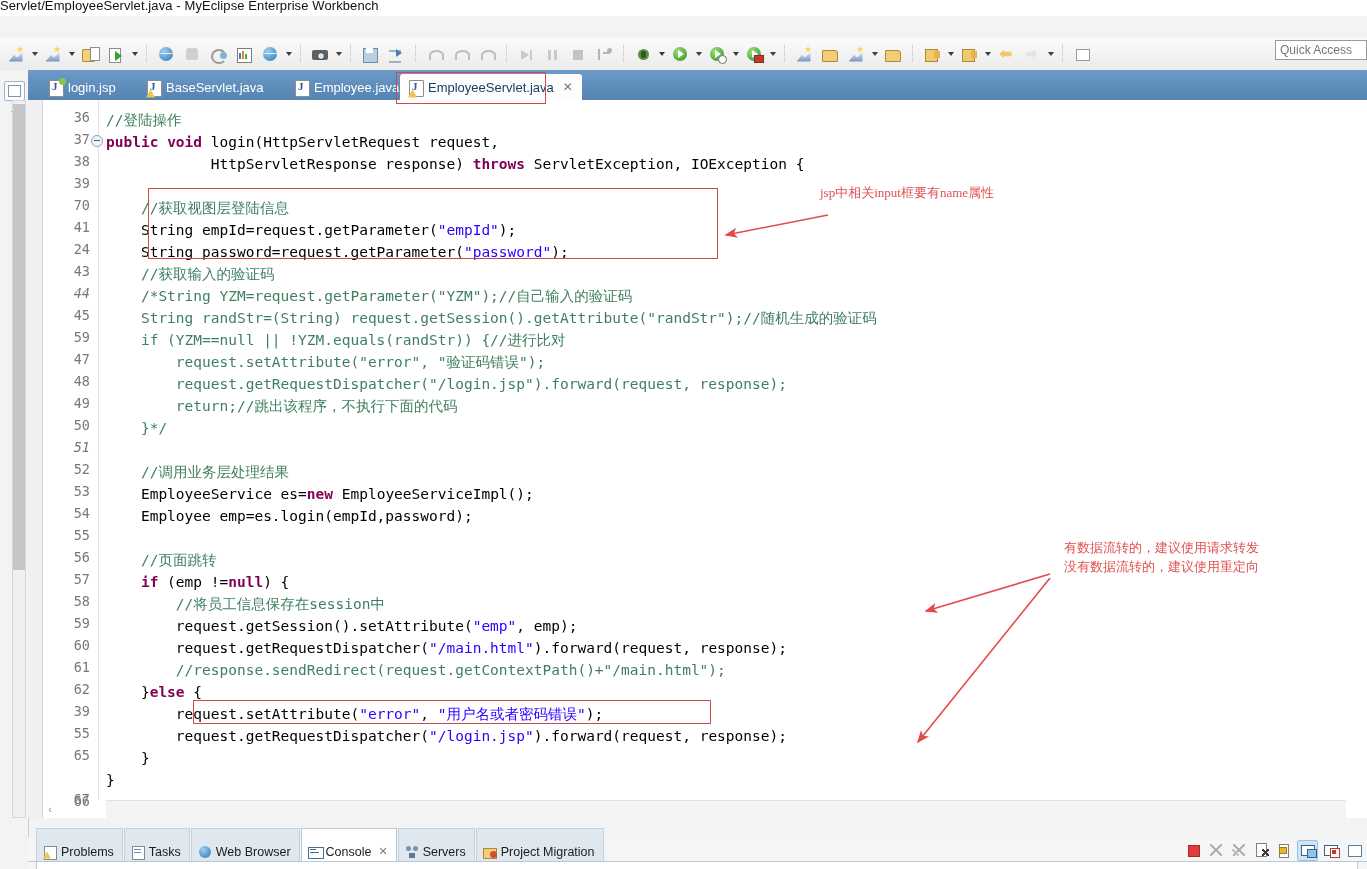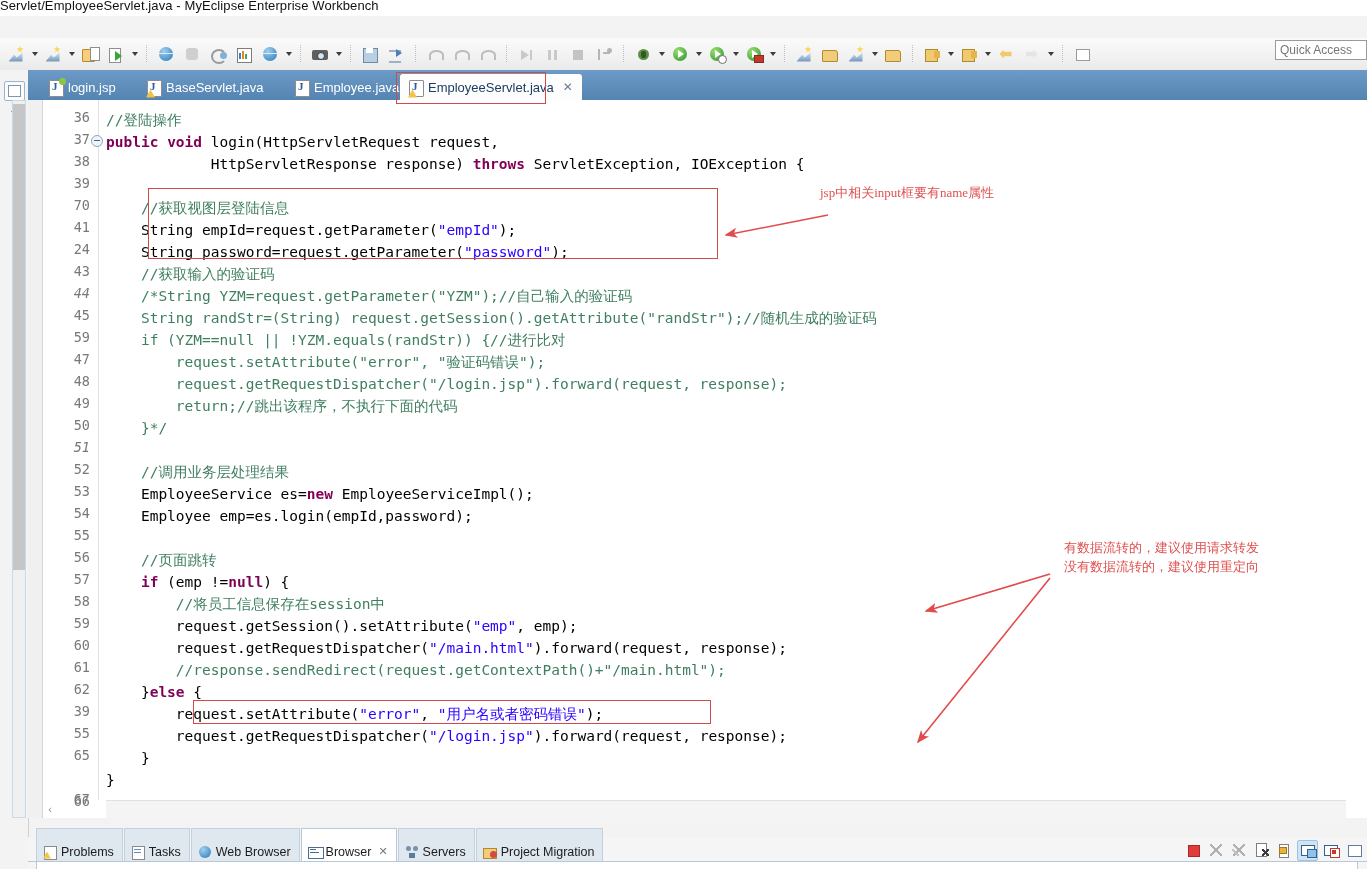--- a/index.html
+++ b/index.html
@@ -623,21 +623,21 @@
             <span style="position: absolute; left: 1px; top: 1px; width: 12px; height: 12px; border-radius: 50%; background: radial-gradient(circle at 35% 30%, rgb(159, 208, 240), rgb(42, 119, 181));"></span>
           </span>
           <span>Web Browser</span>
         </div>
         <div class="btab active">
           <span class="bicon">
             <span style="position: absolute; left: 0px; top: 2px; width: 14px; height: 10px; background: rgb(255, 255, 255); border: 1px solid rgb(74, 110, 146);"></span>
             <span style="position: absolute; left: 2px; top: 4px; width: 6px; height: 1px; background: rgb(74, 110, 146);"></span>
             <span style="position: absolute; left: 2px; top: 7px; width: 9px; height: 1px; background: rgb(74, 110, 146);"></span>
           </span>
-          <span>Browser</span>
+          <span>Console</span>
           <span class="bclose">✕</span>
         </div>
         <div class="btab">
           <span class="bicon">
             <span style="position: absolute; left: 1px; top: 1px; width: 5px; height: 5px; border-radius: 50%; background: rgb(120, 146, 173);"></span>
             <span style="position: absolute; left: 8px; top: 1px; width: 5px; height: 5px; border-radius: 50%; background: rgb(120, 146, 173);"></span>
             <span style="position: absolute; left: 4px; top: 8px; width: 6px; height: 5px;"></span>
             <span style="position: absolute; left: 4px; top: 8px; width: 6px; height: 5px; background: rgb(93, 122, 153);"></span>
           </span>
           <span>Servers</span>

